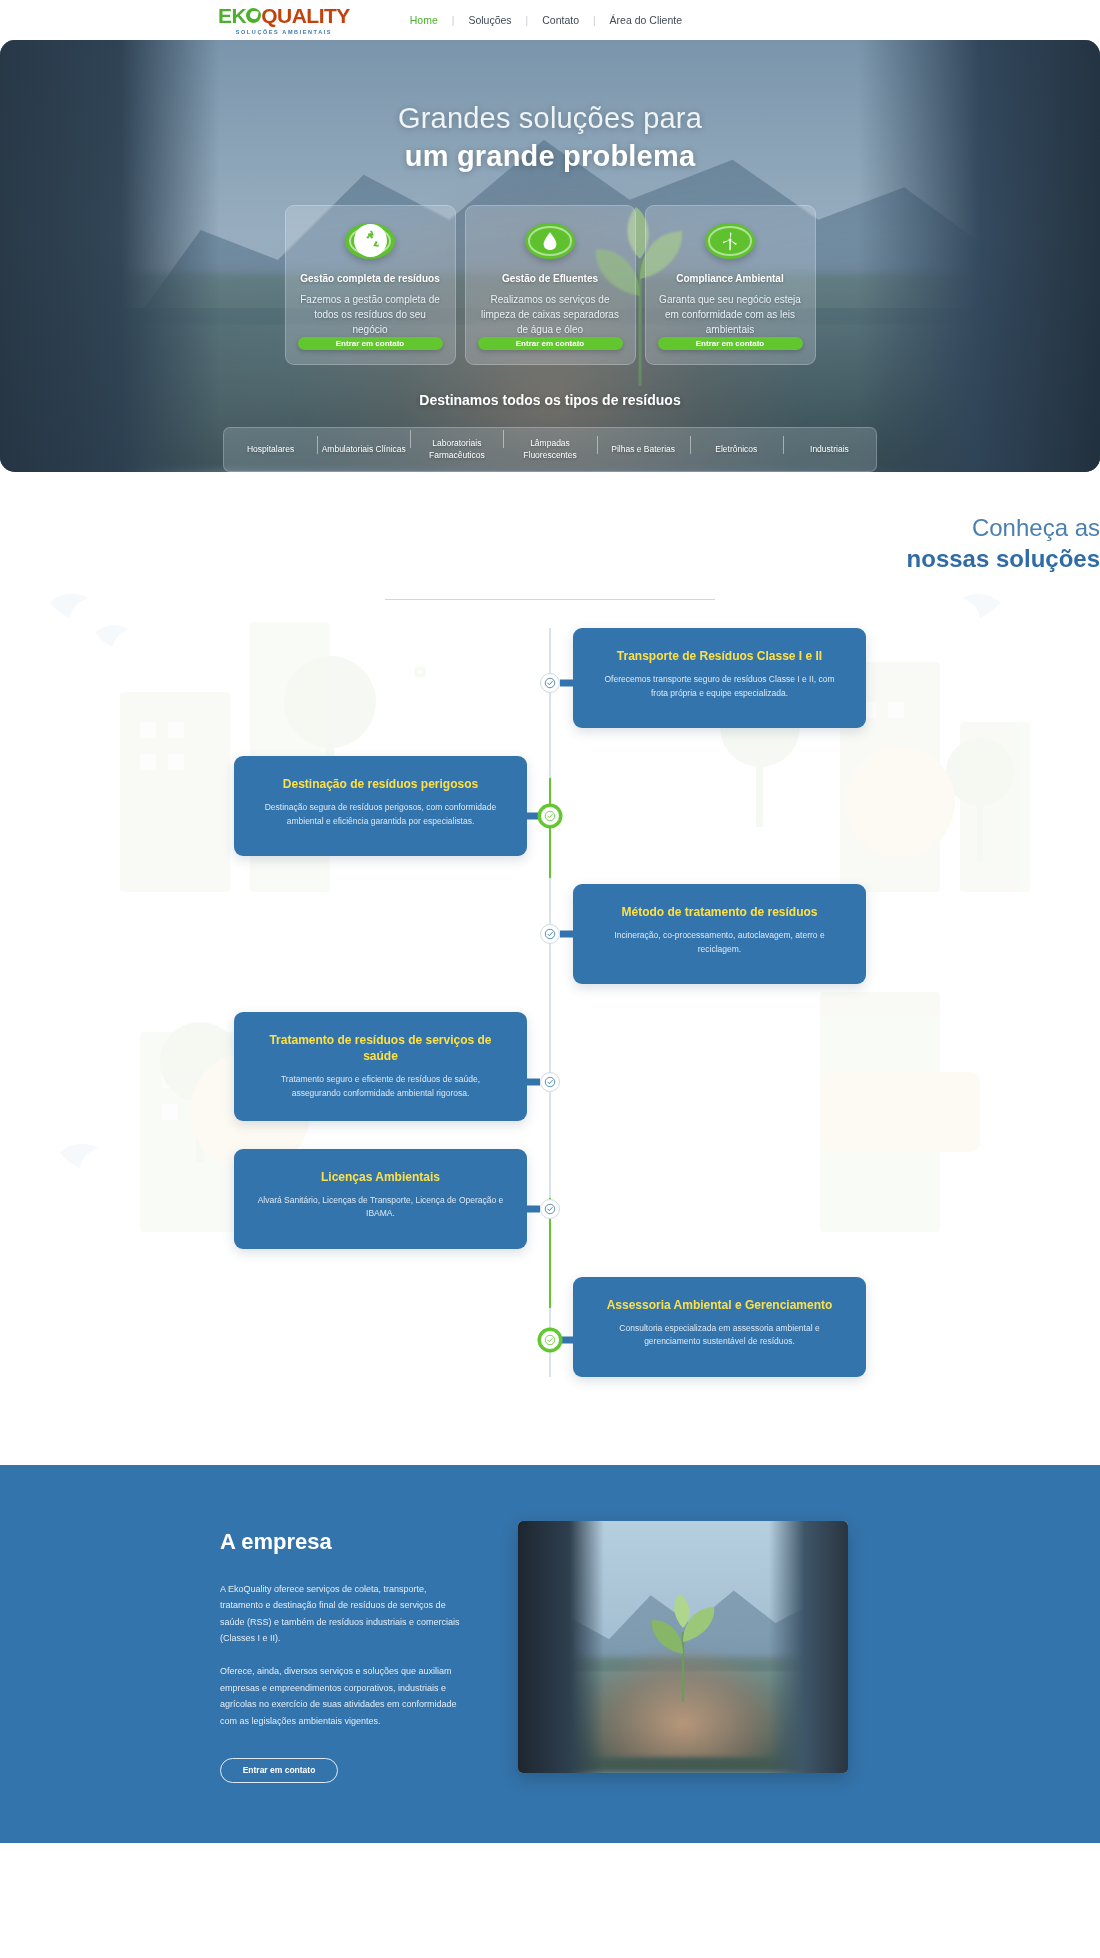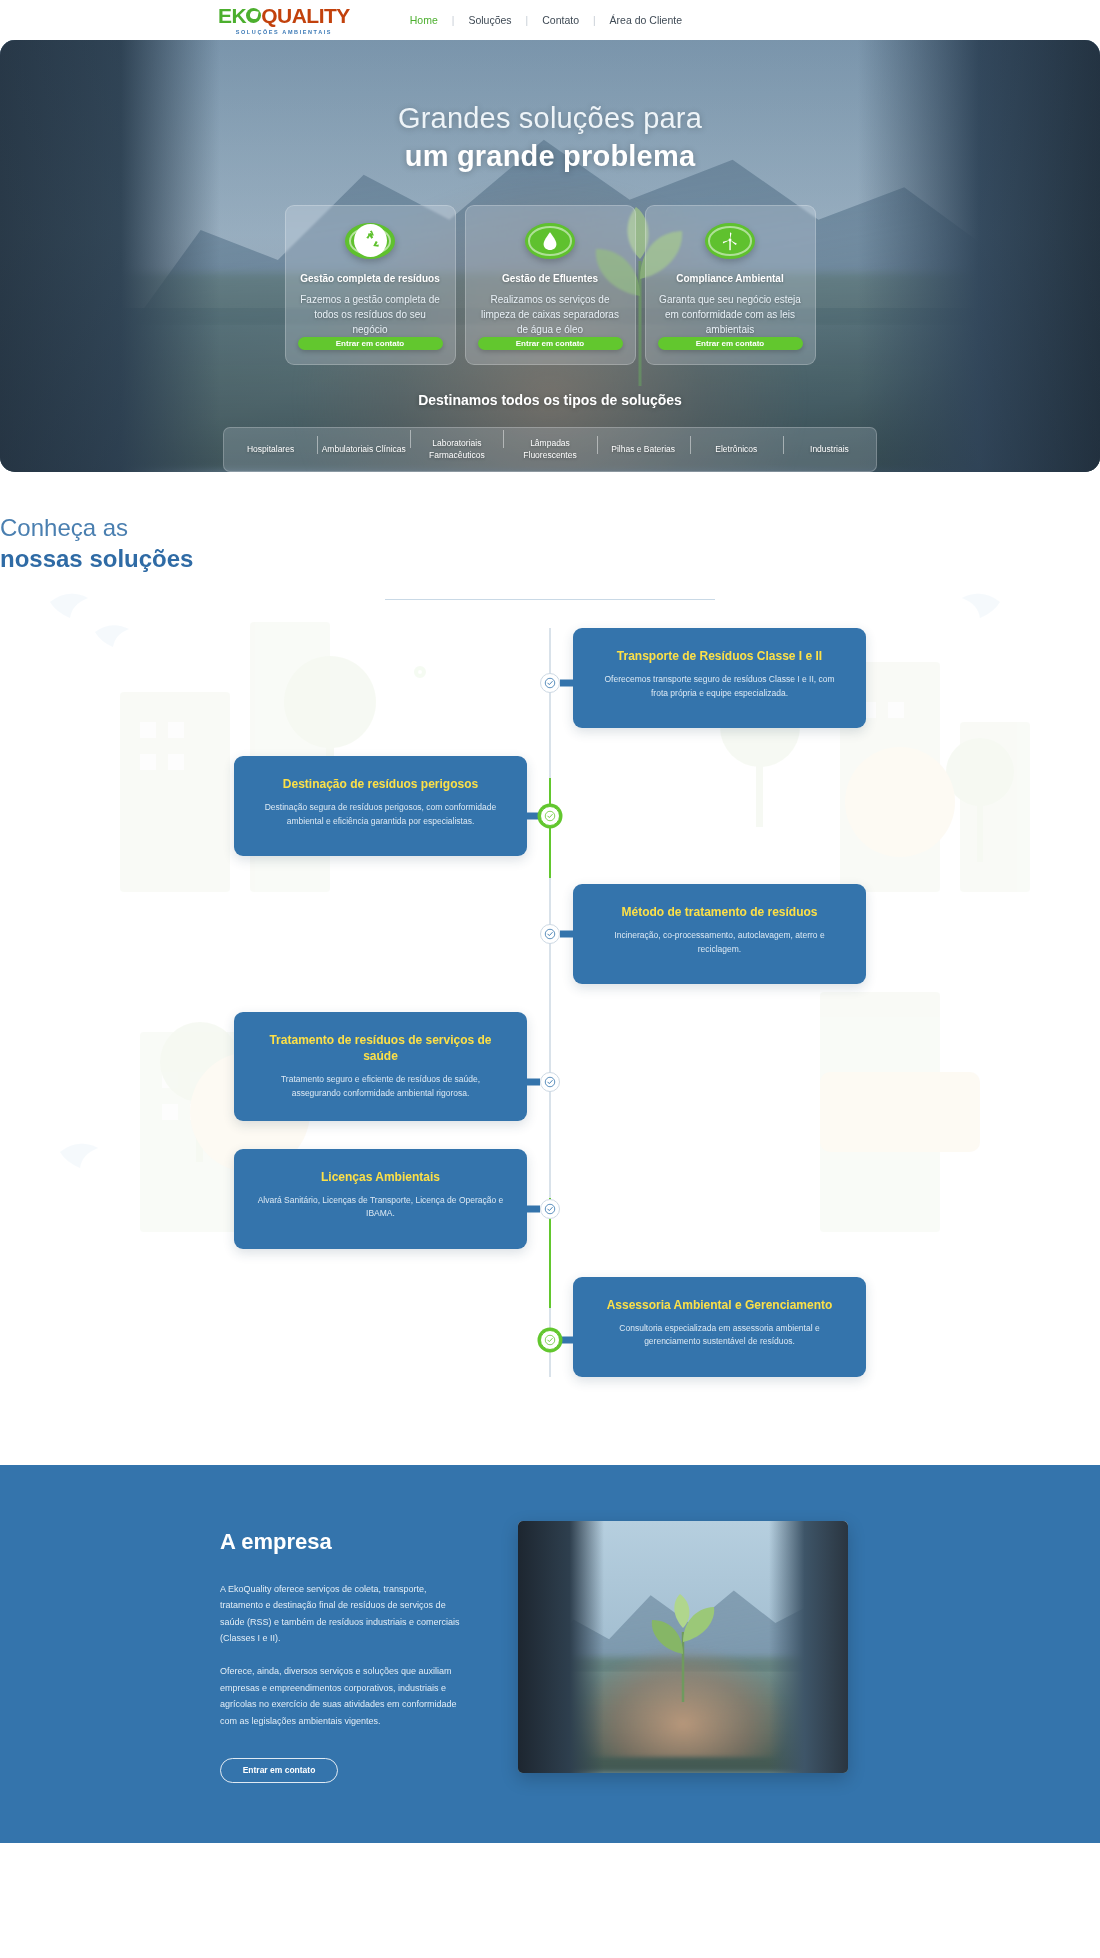--- a/index.html
+++ b/index.html
@@ -263,21 +263,21 @@
   }
 
   
   .solutions {
     position: relative;
     background: #ffffff;
     padding: 42px 0 60px 0;
     overflow: hidden;
   }
   .sol-bg { position: absolute; inset: 0; opacity: 0.5; }
-  .sol-head { text-align: left; position: relative; z-index: 3; }
+  .sol-head { text-align: right; position: relative; z-index: 3; }
   .sol-h1 { font-size: 24px; color: #4A7FB0; font-weight: 400; }
   .sol-h2 { font-size: 24px; color: #2F6BA5; font-weight: bold; margin-top: 3px; }
   .sol-rule {
     width: 330px; height: 1px; background: #c9d9e6;
     margin: 26px auto 0 auto;
   }
 
   .timeline { position: relative; margin-top: 28px; z-index: 3; }
   .tl-line {
     position: absolute;
@@ -494,21 +494,21 @@
               </svg>
             </div>
           </div>
           <div class="hcard-title">Compliance Ambiental</div>
           <div class="hcard-desc">Garanta que seu negócio esteja em conformidade com as leis ambientais</div>
           <button class="hcard-btn">Entrar em contato</button>
         </div>
 
       </div>
 
-      <div class="hero-sub">Destinamos todos os tipos de soluções</div>
+      <div class="hero-sub">Destinamos todos os tipos de resíduos</div>
 
       <div class="tabs">
         <div class="tab">Hospitalares</div>
         <div class="tab">Ambulatoriais Clínicas</div>
         <div class="tab">Laboratoriais Farmacêuticos</div>
         <div class="tab">Lâmpadas Fluorescentes</div>
         <div class="tab">Pilhas e Baterias</div>
         <div class="tab">Eletrônicos</div>
         <div class="tab">Industriais</div>
       </div>

